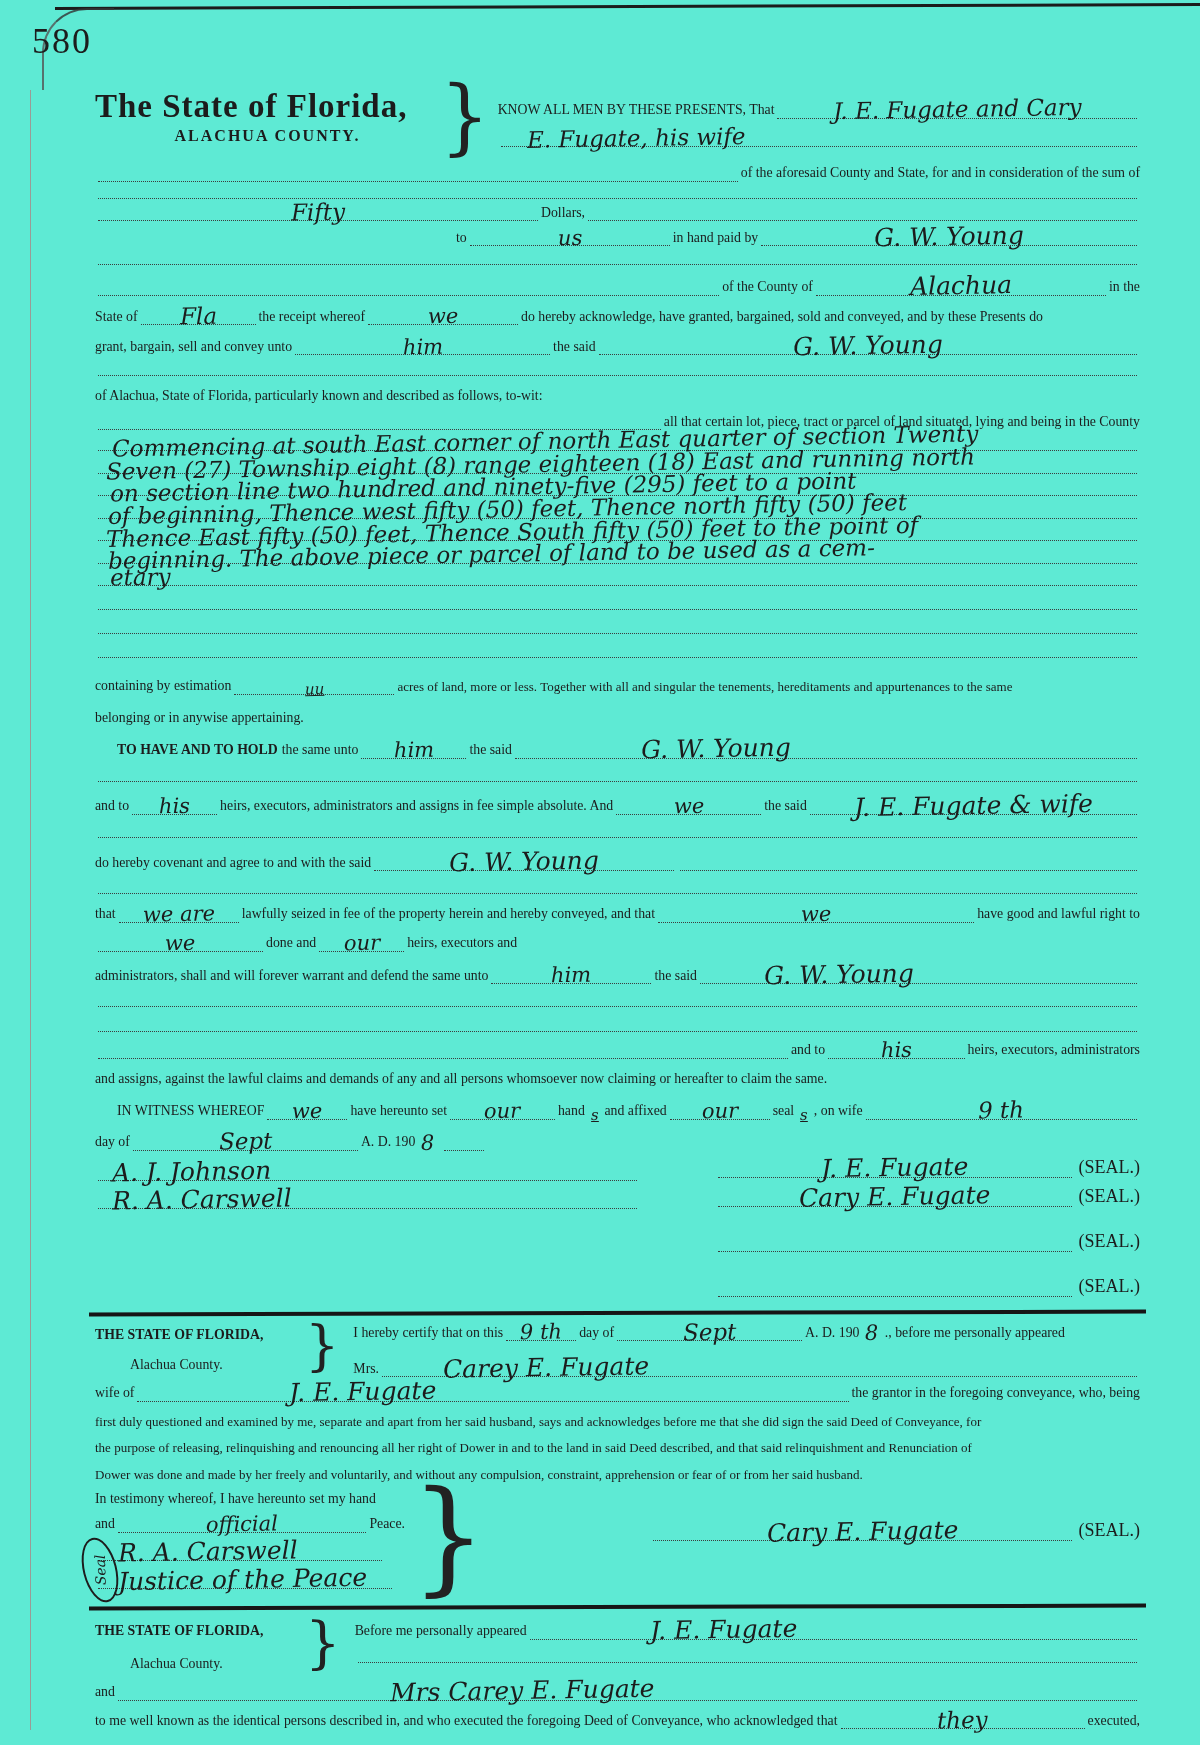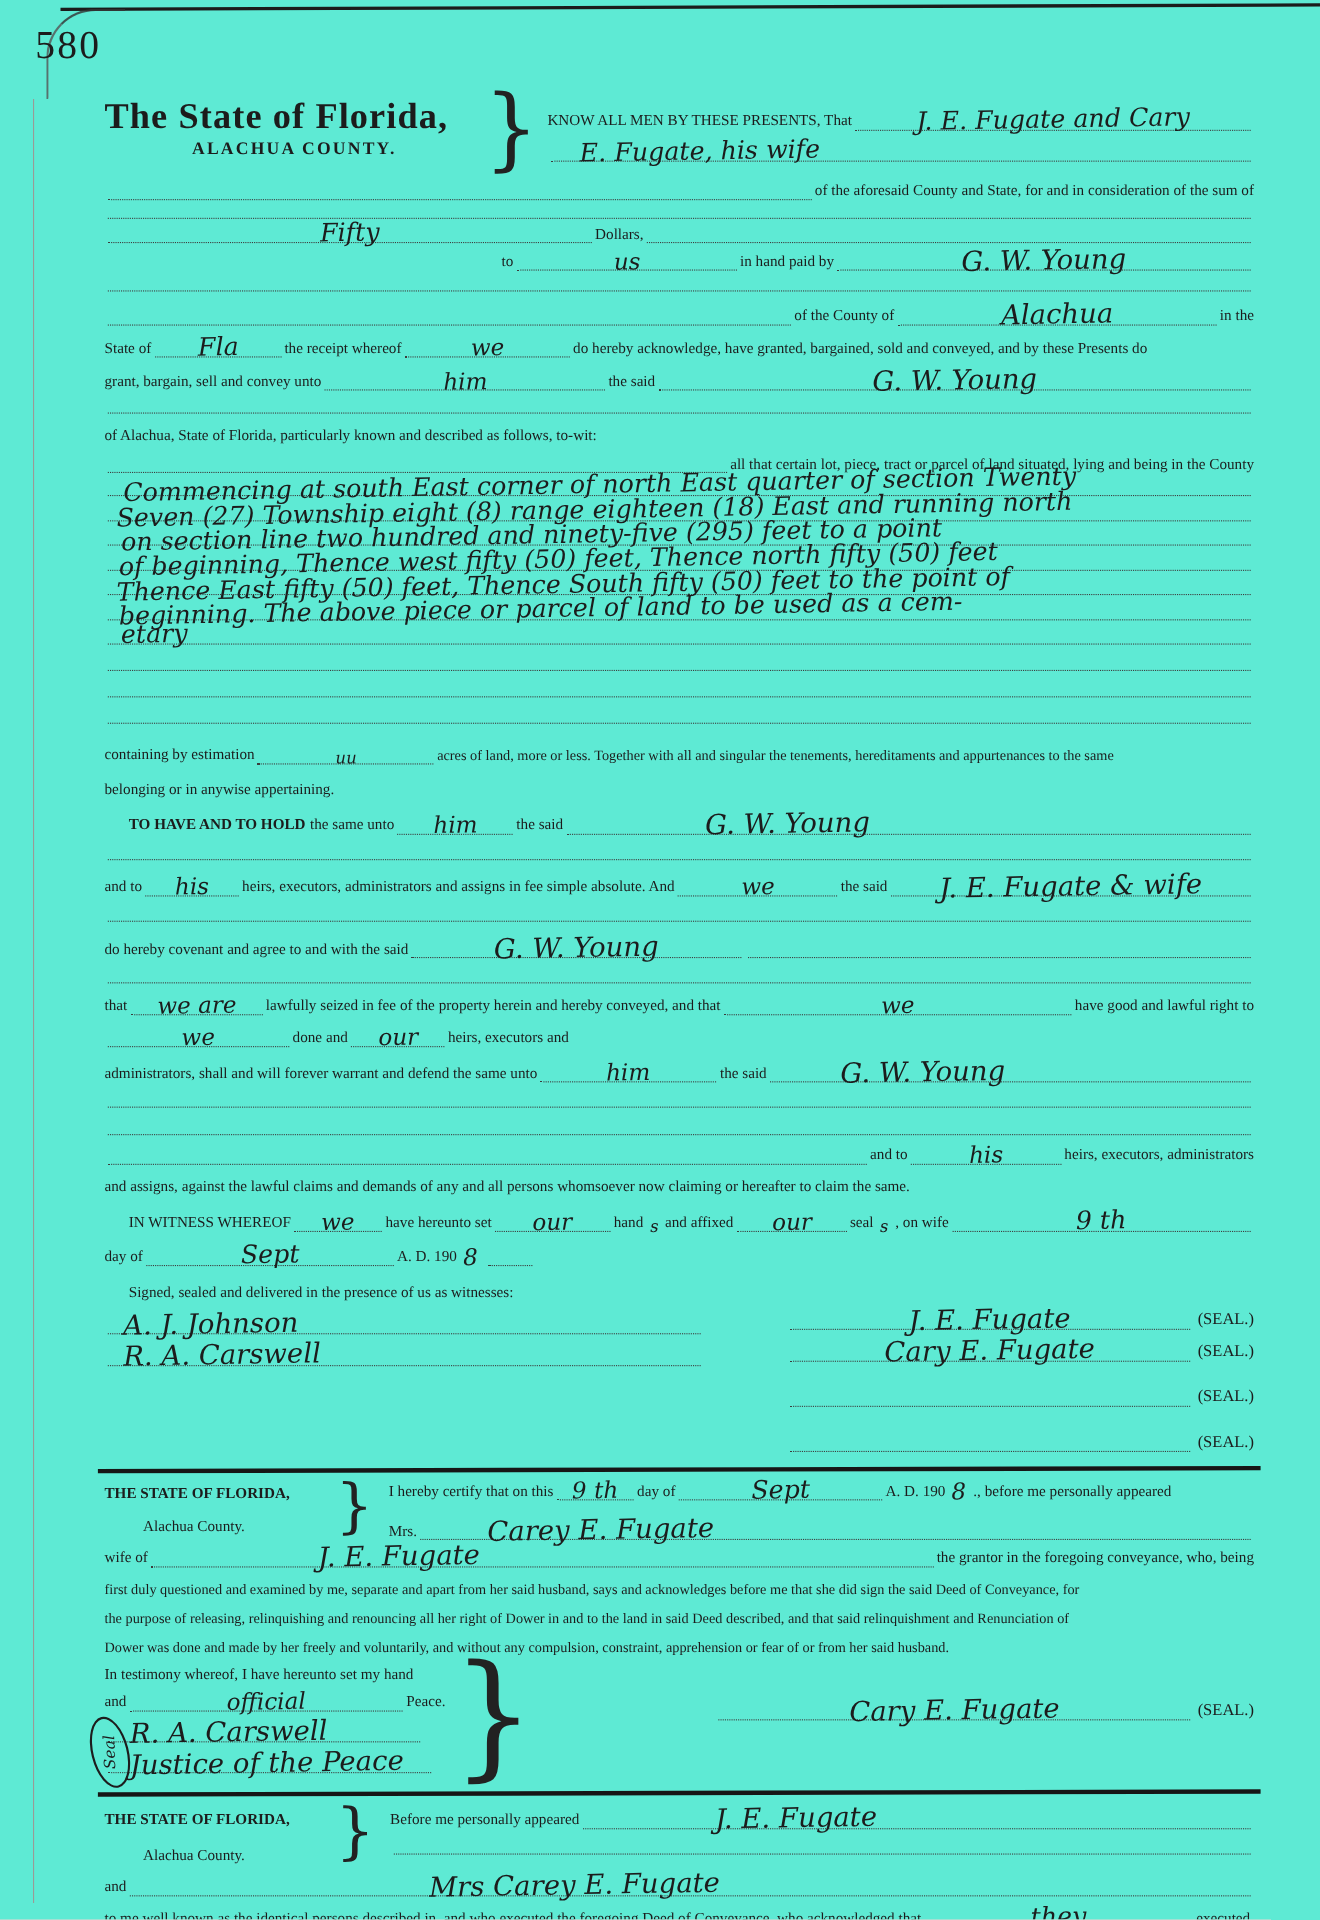--- a/index.html
+++ b/index.html
@@ -8,31 +8,31 @@
   .content{position:absolute;left:95px;top:0;width:1045px;}
   .t{font-size:13.8px;white-space:nowrap;line-height:1.2;}
   .t-long{font-size:13px;white-space:nowrap;line-height:1.2;}
   .t-bold{font-weight:bold;}
   .row{display:flex;align-items:flex-end;}
   .blank{display:flex;justify-content:center;align-items:flex-end;border-bottom:1px dotted #3c3c3c;min-width:14px;margin:0 3px;}
   .grow{flex:1 1 auto;}
   .hw{font-family:"DejaVu Serif",serif;font-style:italic;font-size:21px;line-height:.85;
       white-space:nowrap;padding:0 6px;margin-bottom:-2px;transform:rotate(-1deg);}
   .hw.big{font-size:23px;}
-  .hw.sm{font-size:15px;}
+  .hw.sm{font-size:15px;text-decoration:underline;}
   .hw.huge{font-size:25px;}
   .left-just{justify-content:flex-start;}
   .pageno{position:absolute;top:20px;left:32px;font-size:36px;letter-spacing:2px;}
   .masthead{display:flex;align-items:flex-start;margin-top:0;}
   .mast-title{font-size:33px;font-weight:bold;letter-spacing:1px;white-space:nowrap;}
   .mast-sub{font-size:16px;font-weight:bold;letter-spacing:2px;text-align:center;margin-top:2px;}
   .brace{font-family:"DejaVu Serif",serif;font-weight:300;color:#222;line-height:1;}
   .divider{height:4px;background:#161616;margin:0 -6px;transform:rotate(-.15deg);}
   .sigrow{display:flex;align-items:flex-end;}
-  .seal-label{font-size:15px;white-space:nowrap;padding-left:4px;}
+  .seal-label{font-size:18px;white-space:nowrap;padding-left:4px;}
   .stamp{position:absolute;width:30px;height:62px;border:2px solid #1d1d1d;border-radius:50%;
          transform:rotate(-14deg);display:flex;align-items:center;justify-content:center;}
   .stamp span{transform:rotate(-78deg);font-family:"DejaVu Serif",serif;font-style:italic;font-size:14px;}
   .edge-top{position:absolute;top:5px;left:55px;width:1145px;height:3px;background:#1b1b1b;transform:rotate(-.2deg);}
   .edge-corner{position:absolute;top:8px;left:42px;width:70px;height:80px;border-left:2px solid #555;border-top:2px solid #333;border-top-left-radius:45px;opacity:.8;}
   .edge-left{position:absolute;top:90px;left:30px;width:1px;height:1640px;background:#9a9a96;}
 </style>
 </head>
 <body>
 
@@ -303,23 +303,20 @@
         </span>
     </div>
     <div class="row" style="margin-top:12px">
       <span class="t">day of</span>
       <span class="blank" style="flex:0 0 225px">
           <span class="hw big">Sept</span>
         </span>
       <span class="t">A. D. 190</span>
       <span class="hw">8</span>
       <span class="blank" style="flex:0 0 40px"></span>
-    </div>
-    <div class="row" style="margin-top:16px;padding-left:22px">
-      <span class="t">Signed, sealed and delivered in the presence of us as witnesses:</span>
     </div>
 
     <div style="display:flex;margin-top:4px">
       <div style="flex:0 0 545px">
         <div class="row" style="margin-top:6px">
             <span class="blank grow left-just" style="padding-left:8px">
               <span class="hw huge">A. J. Johnson</span>
             </span>
           </div>
         <div class="row" style="margin-top:8px">

